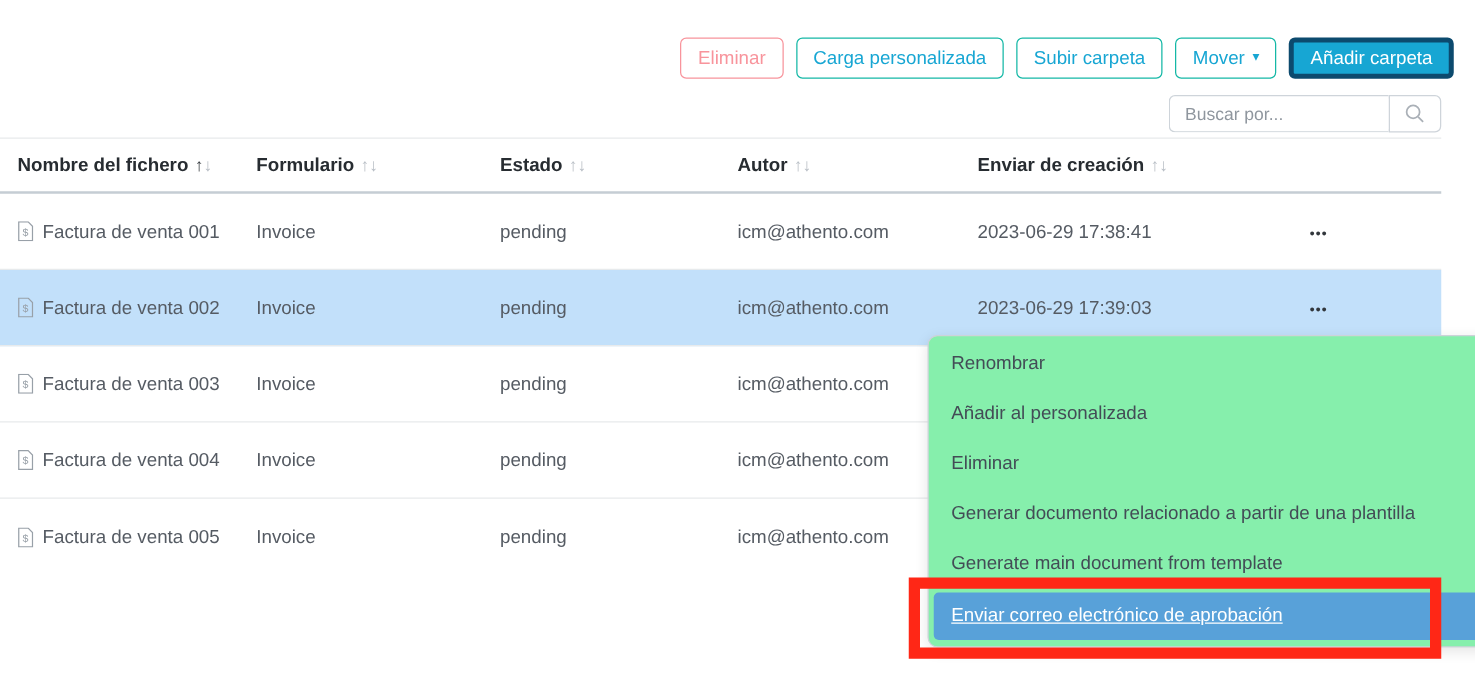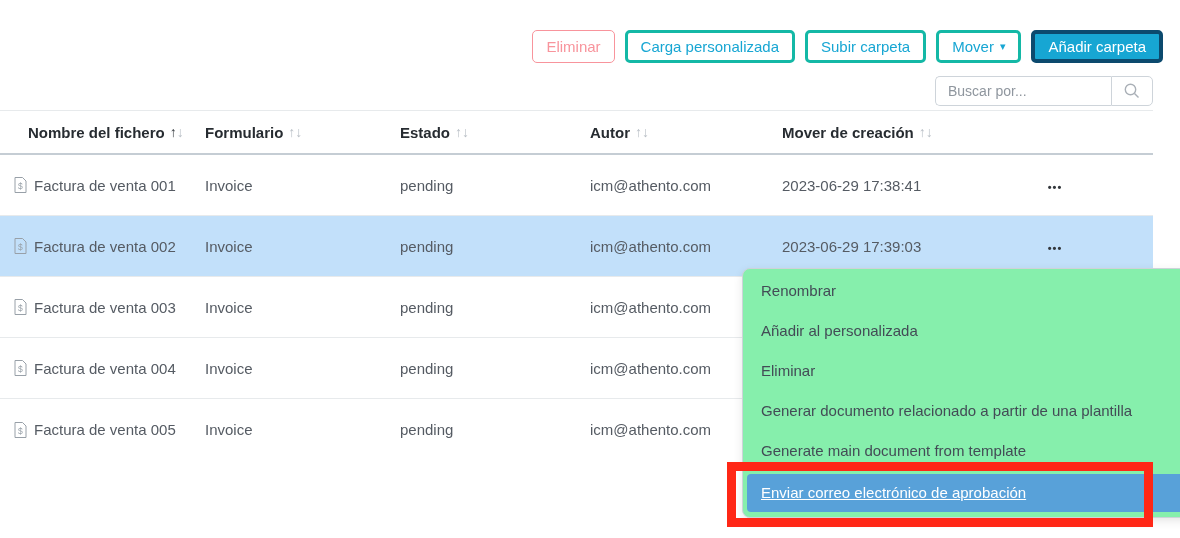--- a/index.html
+++ b/index.html
@@ -5,38 +5,38 @@
   * { margin:0; padding:0; box-sizing:border-box; }
   html,body { background:#fff; }
   body { font-family:"Liberation Sans", sans-serif; }
   .screen{ position:relative; width:1180px; height:538px; background:#fff; overflow:hidden; }
 
   
   .toolbar{ position:absolute; top:30px; right:17px; display:flex; gap:10px; }
   .btn{ height:33px; padding:0 13px; border-radius:5px; font-size:15px; font-family:inherit;
         background:#fff; cursor:pointer; display:flex; align-items:center; gap:6px; white-space:nowrap; }
   .btn.danger-outline{ border:1px solid #f8949c; color:#f8949c; }
-  .btn.info-outline{ border:3px solid #14b8a6; color:#17a6d3; }
+  .btn.info-outline{ border:1px solid #14b8a6; color:#17a6d3; }
   .btn.info-solid{ border:4px solid #0c4a6e; background:#17a6d3; color:#fff; }
   .caret{ font-size:11px; line-height:1; }
 
   
   .searchbar{ position:absolute; top:76px; right:27px; display:flex; }
   .searchbar input{ width:176px; height:30px; border:1px solid #ced4da; border-right:none;
         border-radius:5px 0 0 5px; padding:0 12px; font-size:14px; font-family:inherit; color:#000000; }
   .searchbar input::placeholder{ color:#8f969e; }
   .search-btn{ width:42px; height:30px; border:1px solid #ced4da; border-radius:0 5px 5px 0;
         background:#fff; cursor:pointer; display:flex; align-items:center; justify-content:center; }
 
   
   .table{ position:absolute; top:110px; left:0; width:1153px; border-top:1px solid #e7eaec; }
   .grid-row{ display:grid; grid-template-columns:205px 195px 190px 192px 218px 110px 1fr; align-items:center; }
   .thead{ height:44px; border-bottom:2px solid #c5cdd4; font-weight:700; font-size:15px; color:#272c31; }
   .th{ display:flex; align-items:center; gap:5px; }
-  .th:first-child{ padding-left:4px;margin-left:24px; }
+  .th:first-child{ padding-left:14px; }
   .arrows{ display:flex; font-weight:400; font-size:14px; }
   .arr{ color:#b9bfc6; }
   .arr.active{ color:#33383d; font-weight:700; }
   .trow{ height:61px; border-bottom:1px solid #e7eaec; font-size:15px; color:#555b63; }
   .trow:last-child{ border-bottom:none; }
   .trow.selected{ background:#c2e0fa; }
   .cell-name{ display:flex; align-items:center; gap:7px; padding-left:14px; }
   .file-ic{ flex:0 0 auto; display:flex; }
   .cell-actions{ text-align:center; }
   .kebab{ border:none; background:transparent; color:#32373c; font-size:11px; font-weight:700;
@@ -107,21 +107,21 @@
         </span>
       </div>
       <div class="th">
         <span>Autor</span>
         <span class="arrows">
           <span class="arr">↑</span>
           <span class="arr">↓</span>
         </span>
       </div>
       <div class="th">
-        <span>Mover de creación</span>
+        <span>Enviar de creación</span>
         <span class="arrows">
           <span class="arr">↑</span>
           <span class="arr">↓</span>
         </span>
       </div>
       <div class="th"></div>
     </div>
 
     <div class="grid-row trow">
       <div class="cell-name">

